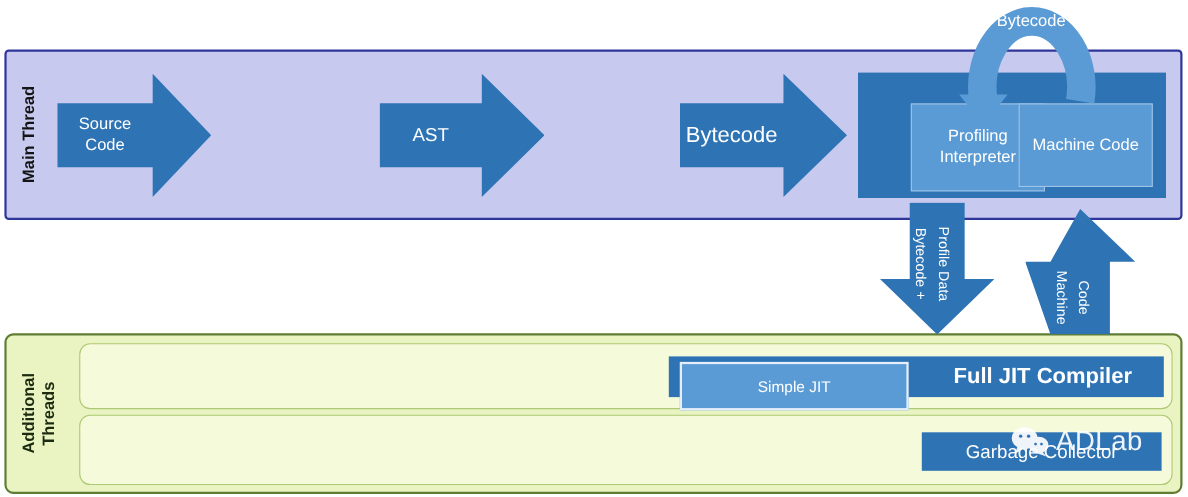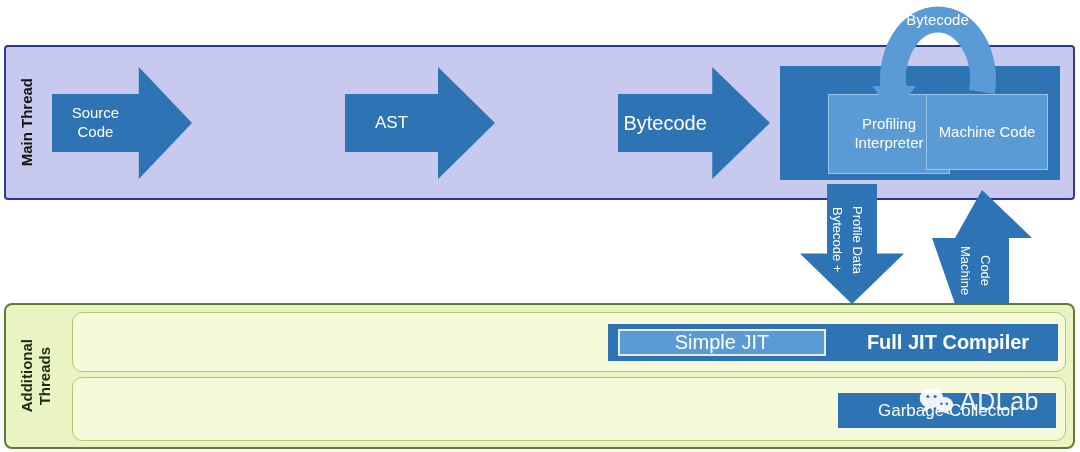--- a/index.html
+++ b/index.html
@@ -60,23 +60,23 @@
     background:#e9f4c2; border:2px solid #5f7d33; border-radius:8px; z-index:1; }
   .addl-row { position:absolute; left:72px; width:994px; background:#f5fada;
     border:1px solid #aec873; border-radius:10px; z-index:2; }
   #addl-row1 { top:312px; height:60px; }
   #addl-row2 { top:377px; height:64px; }
 
   #fulljit-box { position:absolute; left:608px; top:324px; width:450px; height:37px;
     background:#2e74b5; z-index:3; }
   #fulljit-label { position:absolute; left:240px; top:0; right:10px; height:100%;
     display:flex; align-items:center; justify-content:center; color:#fff; font-size:20px;font-weight:bold; }
-  #simplejit-box { position:absolute; left:10px; top:5px; width:208px; height:27px;
+  #simplejit-box { position:absolute; left:10px; top:5px; width:208px; height:44px;
     background:#5b9bd5; border:2px solid #e6eff9; display:flex; align-items:center;
-    justify-content:center; color:#fff; font-size:20px; }
+    justify-content:center; color:#fff; font-size:14px; }
 
   #garbage-box { left:838px; top:393px; width:218px; height:35px; font-size:17px; z-index:3; }
 
   
   #watermark { position:absolute; left:918px; top:386px; display:flex; align-items:center;
     gap:6px; z-index:6; opacity:0.92; }
   #watermark .wm-text { color:#ffffff; font-size:25px; letter-spacing:0.5px; }
 </style>
 </head>
 <body>

